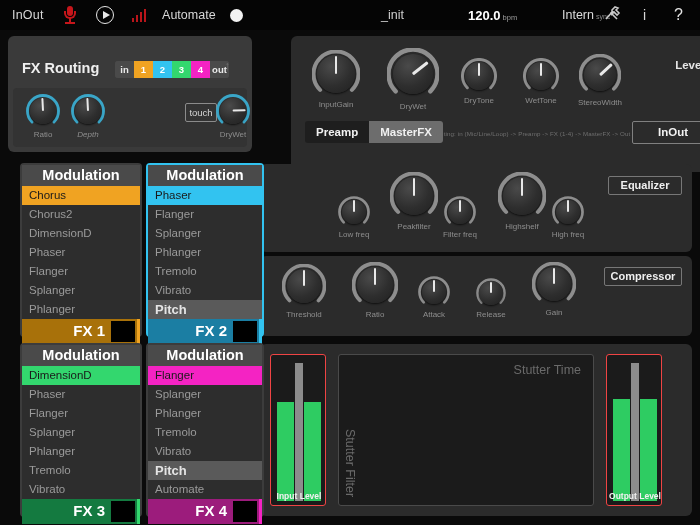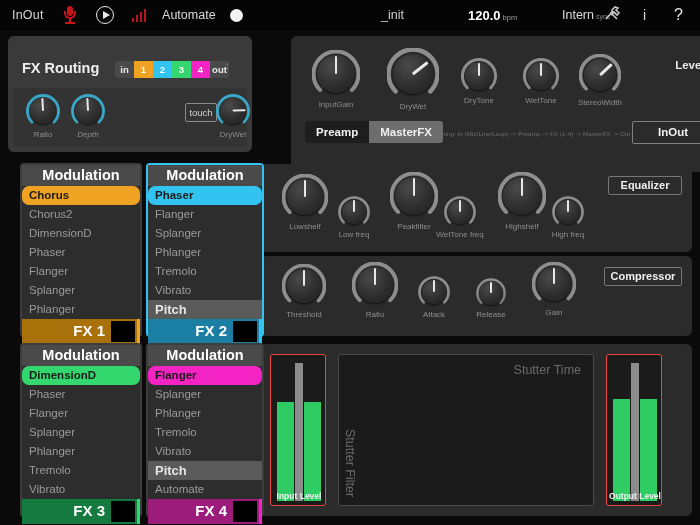--- a/index.html
+++ b/index.html
@@ -84,21 +84,21 @@
     box-shadow: 0 1px 2px rgba(0,0,0,.7); }
   .knob .ptr { position: absolute; background: #e9e9e9; border-radius: 1px; transform-origin: 50% 100%; }
   .knob .klabel { position: absolute; white-space: nowrap; color: #8e8e8e; font-size: 8px; text-align: center; }
 
   
   .fxpanel { position: absolute; border-radius: 4px; background: #3c3c3c; padding: 2px; margin-left: 12px; }
   .fxp-head { height: 21px; background: #4a4a4a; color: #fff; font-size: 14.5px; font-weight: bold;
     text-align: center; line-height: 21px; }
   .fxp-list { background: #2d2d2d; }
   .fxp-item { height: 19px; line-height: 19px; padding-left: 7px; font-size: 11.5px; color: #9a9a9a; }
-  .fxp-item.sel { color: #1a1a1a; font-weight: bold; border-radius: 7px; }
+  .fxp-item.sel { color: #1a1a1a; font-weight: normal; }
   .fxp-cat { height: 19px; line-height: 19px; padding-left: 7px; font-size: 13px; font-weight: bold;
     color: #e4e4e4; background: #5a5a5a; }
   .fxp-foot { height: 25px; position: relative; }
   .fxp-foot .fname { position: absolute; right: 32px; top: 3px; color: #fff; font-size: 15px; font-weight: bold; }
   .fxp-foot .sq { position: absolute; right: 2px; top: 2px; width: 24px; height: 21px; background: #000; }
 
   
   .meterbox { position: absolute; background: #1b1b1b; border: 1px solid #ef4444; border-radius: 3px; }
   .meter-bar { position: absolute; background: #2ecc62; }
   .meter-stem { position: absolute; background: #8c8c8c; }
@@ -248,28 +248,20 @@
           <path d="M 7.211417766862324 34.788582233137674 A 19.5 19.5 0 1 1 34.78858223313769 34.78858223313766" stroke="#8e8e8e" stroke-width="3.5700000000000003" fill="none" stroke-linecap="round"></path>
         </svg>
         <div class="cap" style="left: 4.62px; top: 4.62px; width: 32.76px; height: 32.76px;"></div>
         <div class="ptr" style="width: 2.52px; height: 15.561px; left: 19.74px; top: 5.439px; transform: rotate(47deg);"></div>
         <div class="klabel" style="left: -24px; width: 90px; top: 44px;">StereoWidth</div>
       </div>
     </div>
 
   <div class="panel" id="eq">
     <div class="box-label" style="right:10px; top:12px; width:74px; height:19px; line-height:17px;">Equalizer</div>
-  <div class="knob" style="left: 22px; top: 10px; width: 46px; height: 46px;">
-        <svg width="46" height="46" class="ring">
-          <path d="M 7.79720420448923 38.202795795510774 A 21.5 21.5 0 1 1 38.20279579551079 38.20279579551075" stroke="#8e8e8e" stroke-width="3.91" fill="none" stroke-linecap="round"></path>
-        </svg>
-        <div class="cap" style="left: 5.06px; top: 5.06px; width: 35.88px; height: 35.88px;"></div>
-        <div class="ptr" style="width: 2.76px; height: 17.043px; left: 21.62px; top: 5.957px; transform: rotate(0deg);"></div>
-        <div class="klabel" style="left: -24px; width: 94px; top: 48px;">Lowshelf</div>
-      </div>
       <div class="knob" style="left: 78px; top: 32px; width: 32px; height: 32px;">
         <svg width="32" height="32" class="ring">
           <path d="M 5.746951672795062 26.25304832720494 A 14.5 14.5 0 1 1 26.25304832720495 26.25304832720493" stroke="#8e8e8e" stroke-width="2.72" fill="none" stroke-linecap="round"></path>
         </svg>
         <div class="cap" style="left: 3.52px; top: 3.52px; width: 24.96px; height: 24.96px;"></div>
         <div class="ptr" style="width: 2px; height: 11.856px; left: 15px; top: 4.144px; transform: rotate(0deg);"></div>
         <div class="klabel" style="left: -24px; width: 80px; top: 34px;">Low freq</div>
       </div>
       <div class="knob" style="left: 130px; top: 8px; width: 48px; height: 48px;">
         <svg width="48" height="48" class="ring">
@@ -278,21 +270,21 @@
         <div class="cap" style="left: 5.28px; top: 5.28px; width: 37.44px; height: 37.44px;"></div>
         <div class="ptr" style="width: 2.88px; height: 17.784px; left: 22.56px; top: 6.216px; transform: rotate(0deg);"></div>
         <div class="klabel" style="left: -24px; width: 96px; top: 50px;">Peakfilter</div>
       </div>
       <div class="knob" style="left: 184px; top: 32px; width: 32px; height: 32px;">
         <svg width="32" height="32" class="ring">
           <path d="M 5.746951672795062 26.25304832720494 A 14.5 14.5 0 1 1 26.25304832720495 26.25304832720493" stroke="#8e8e8e" stroke-width="2.72" fill="none" stroke-linecap="round"></path>
         </svg>
         <div class="cap" style="left: 3.52px; top: 3.52px; width: 24.96px; height: 24.96px;"></div>
         <div class="ptr" style="width: 2px; height: 11.856px; left: 15px; top: 4.144px; transform: rotate(0deg);"></div>
-        <div class="klabel" style="left: -24px; width: 80px; top: 34px;">WetTone freq</div>
+        <div class="klabel" style="left: -24px; width: 80px; top: 34px;">Filter freq</div>
       </div>
       <div class="knob" style="left: 238px; top: 8px; width: 48px; height: 48px;">
         <svg width="48" height="48" class="ring">
           <path d="M 8.090097423302682 39.90990257669732 A 22.5 22.5 0 1 1 39.909902576697334 39.9099025766973" stroke="#8e8e8e" stroke-width="4.08" fill="none" stroke-linecap="round"></path>
         </svg>
         <div class="cap" style="left: 5.28px; top: 5.28px; width: 37.44px; height: 37.44px;"></div>
         <div class="ptr" style="width: 2.88px; height: 17.784px; left: 22.56px; top: 6.216px; transform: rotate(0deg);"></div>
         <div class="klabel" style="left: -24px; width: 96px; top: 50px;">Highshelf</div>
       </div>
       <div class="knob" style="left: 292px; top: 32px; width: 32px; height: 32px;">

